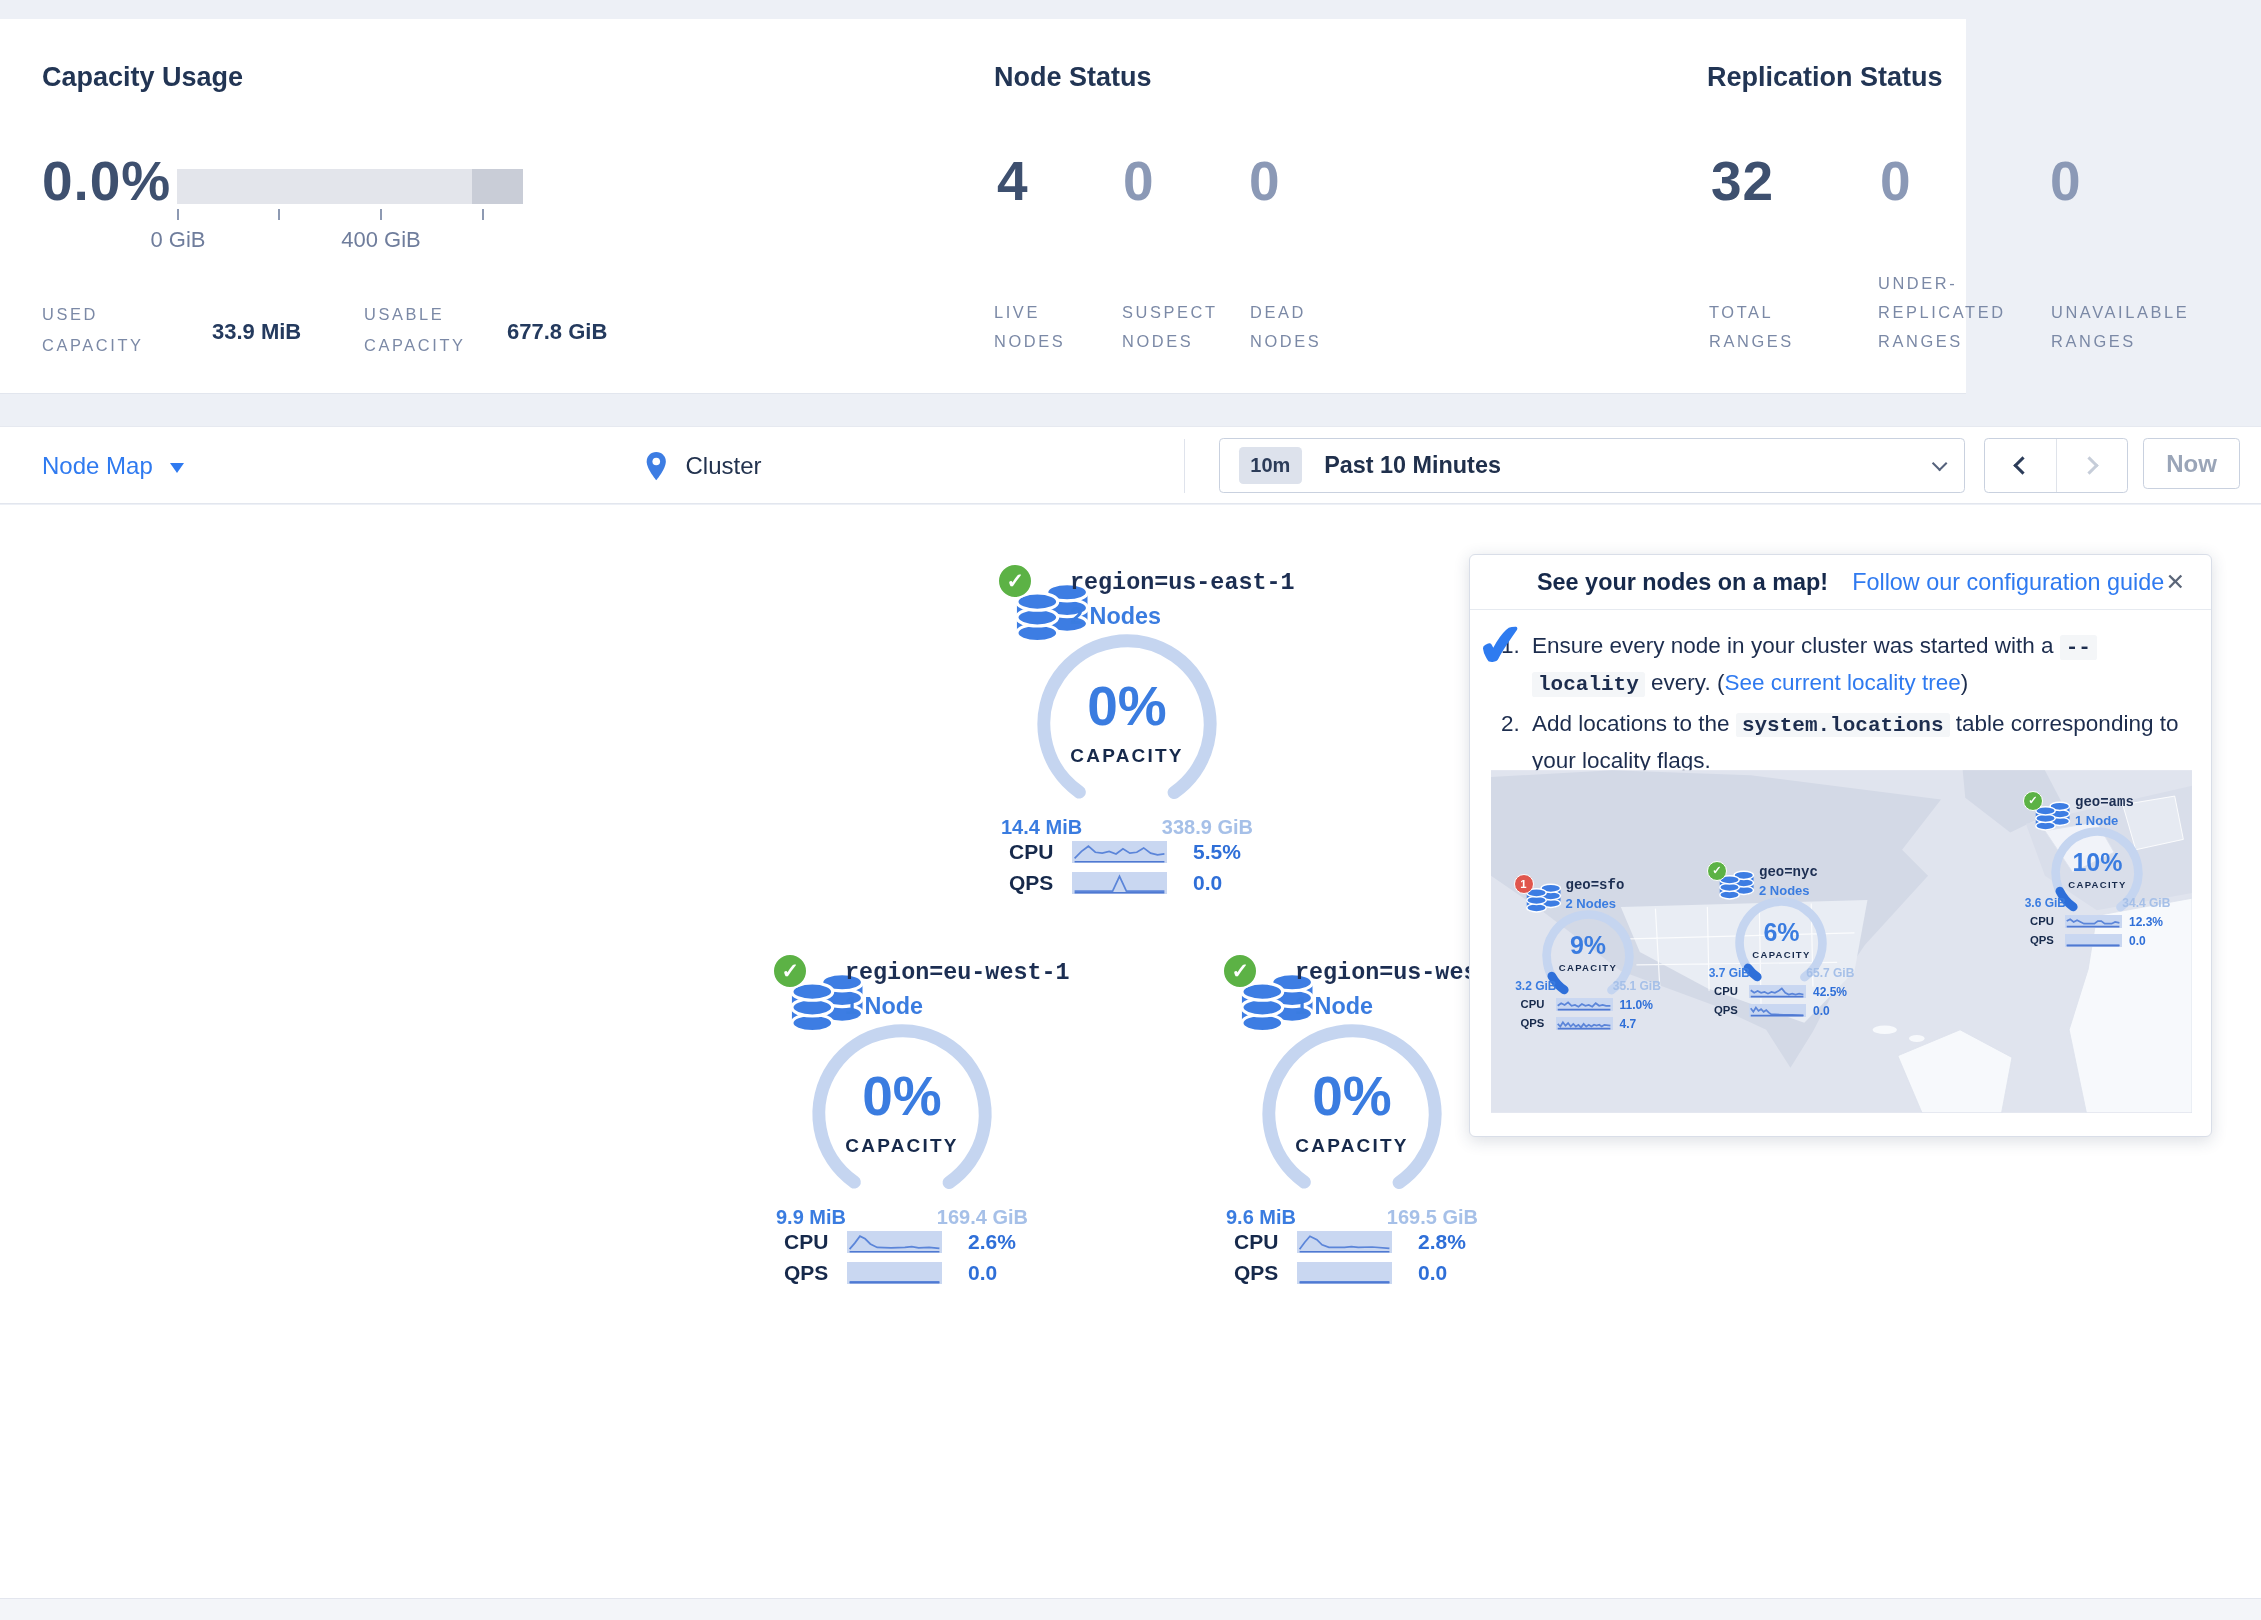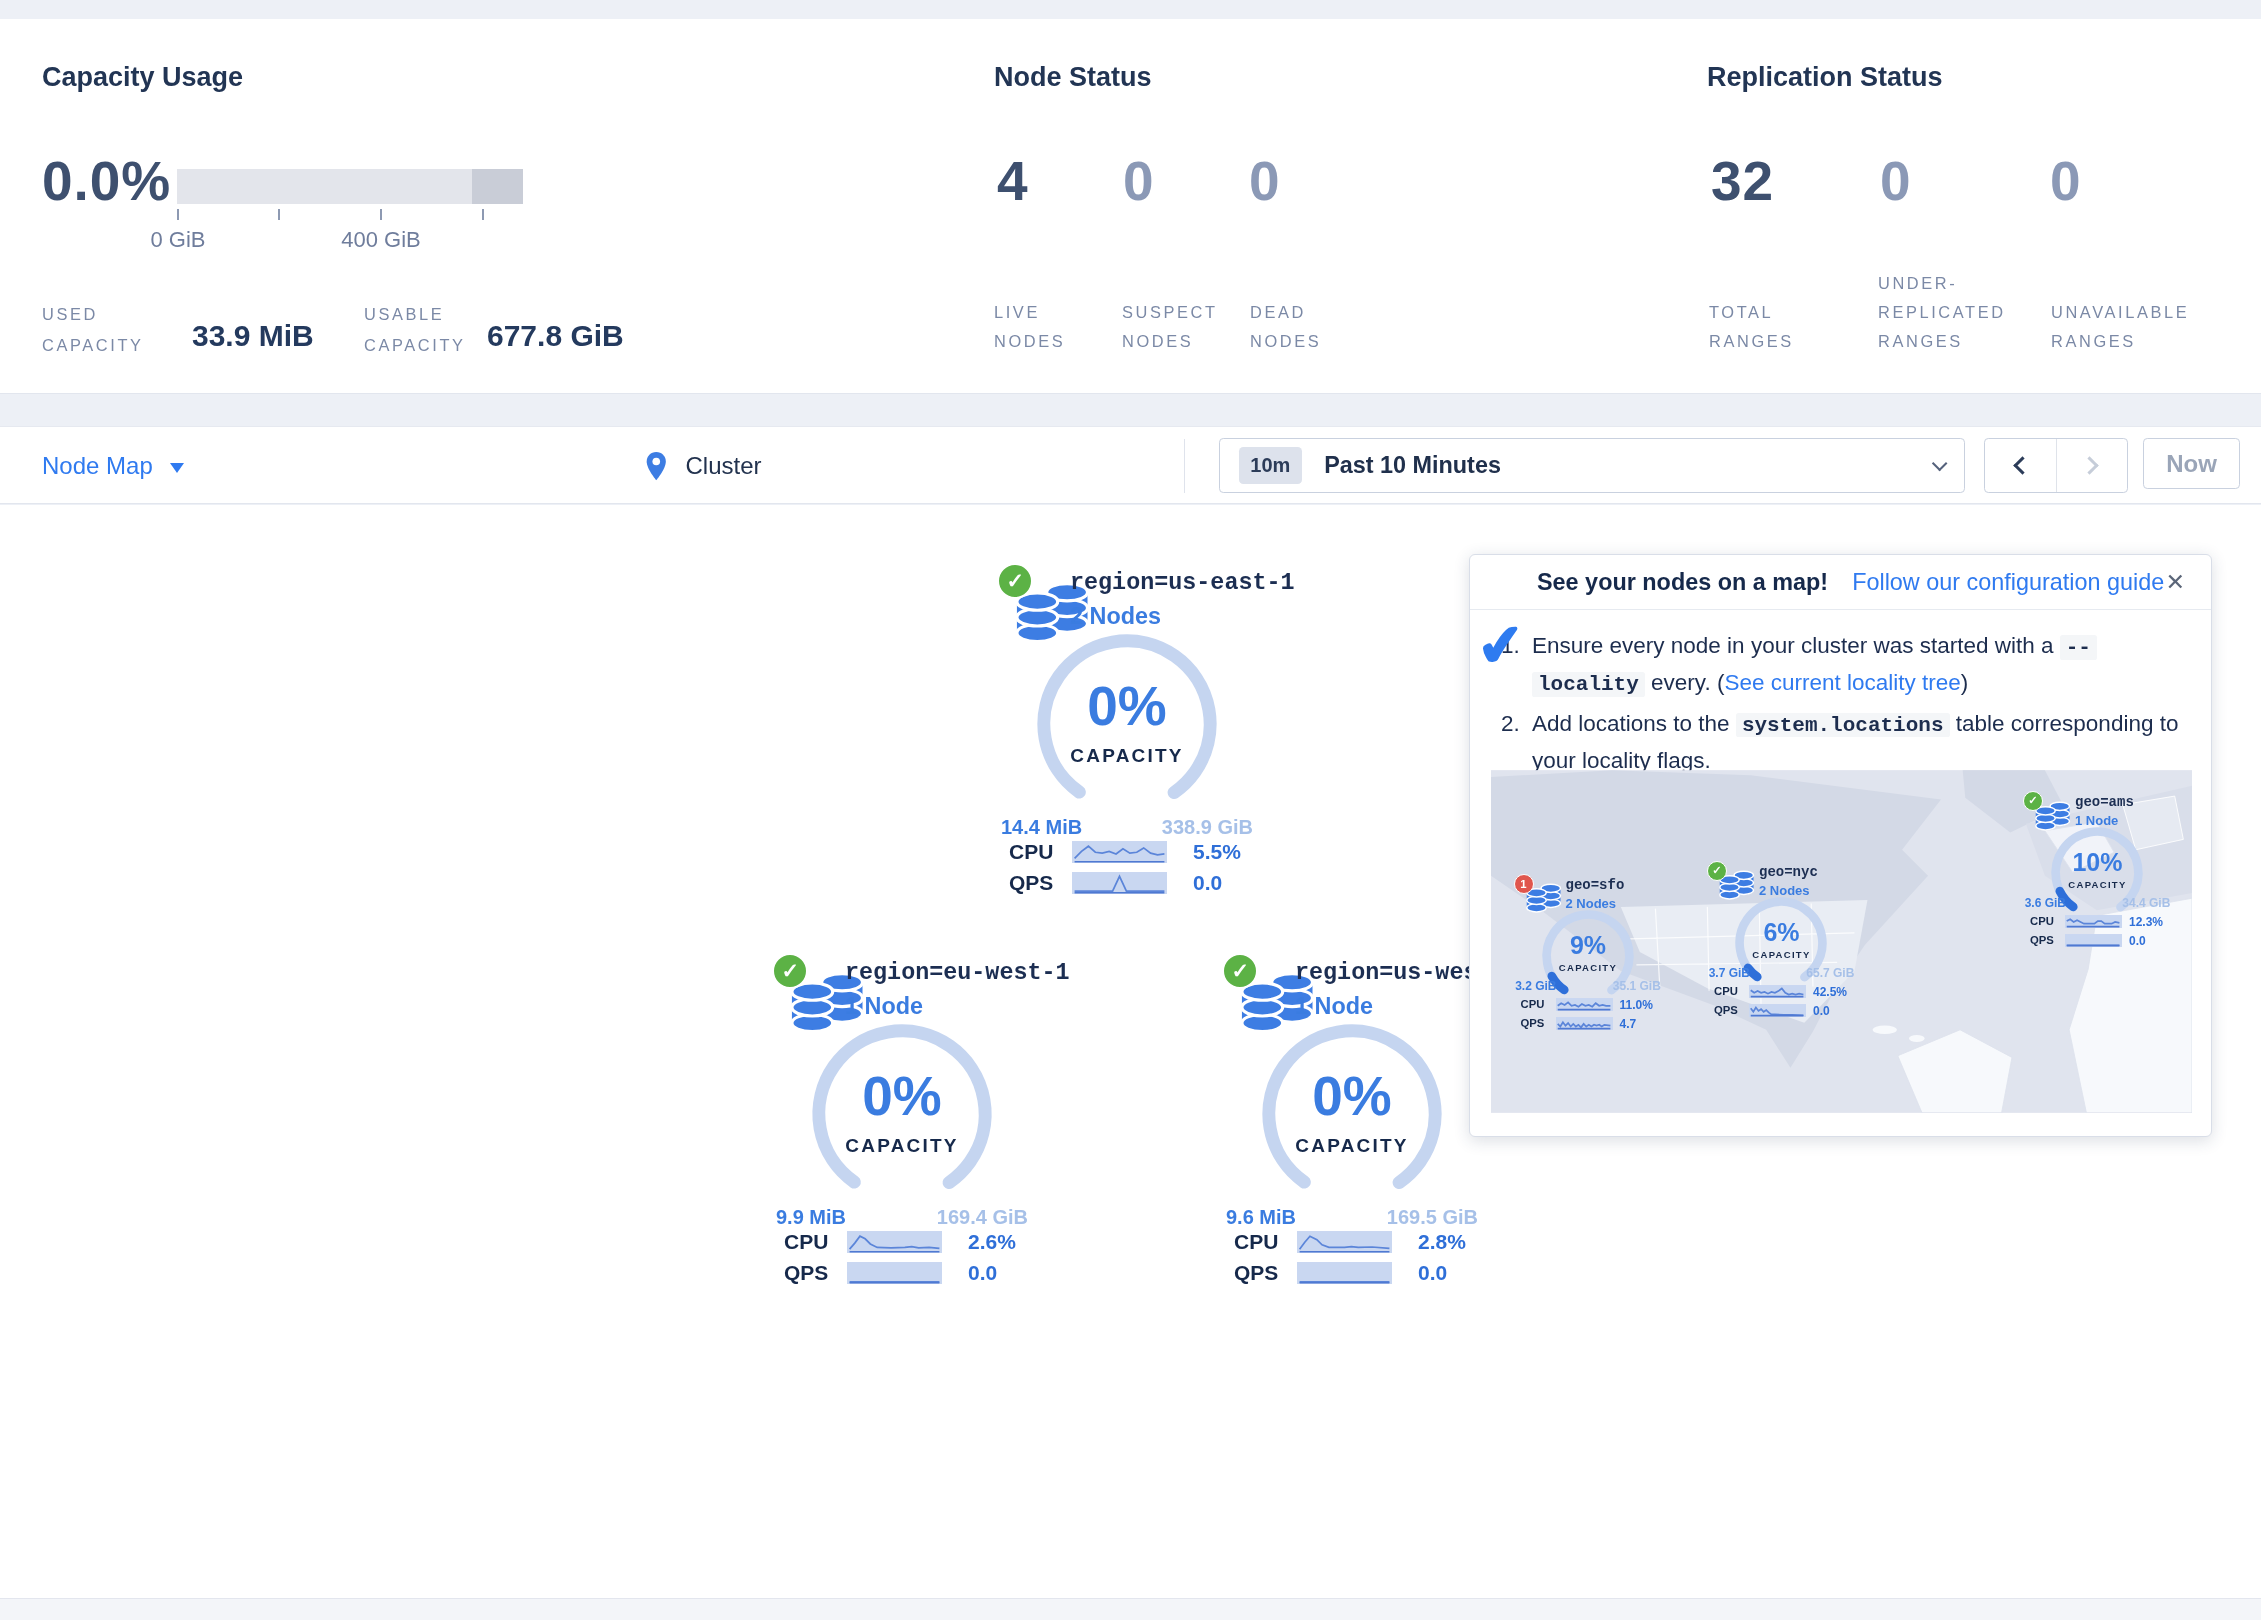--- a/index.html
+++ b/index.html
@@ -1,29 +1,29 @@
 <!DOCTYPE html>
 <html style="font-size:14px"><head>
 <meta charset="utf-8">
 <style>
   * { margin:0; padding:0; box-sizing:border-box; }
   body { margin:0; background:#edf0f6; font-family:"Liberation Sans", sans-serif; }
   .page { position:relative; width:2261px; height:1621px; background:#edf0f6; overflow:hidden; }
   [data-interactable="true"] { cursor:pointer; }
 
   
-  .summary-bar { position:absolute; left:0; top:19px; width:2261px; height:375px;
+  .summary-bar { position:absolute; left:0; top:19px; width:1966px; height:375px;
                  background:#fff; border-bottom:0.9px solid #e2e6ee; }
   .sec-title { position:absolute; top:43px; font-size:27px; font-weight:700; color:#223554; }
   .bignum { position:absolute; top:130px; font-size:55px; font-weight:700; color:#3e506f; letter-spacing:0.9px; }
   .bignum.dim { color:#8b99b6; }
   .statlabel { position:absolute; top:249px; height:88px; display:flex; align-items:flex-end;
                font-size:16.4px; letter-spacing:2.6px; color:#7b89a6; line-height:29px; }
   .kv-label { position:absolute; font-size:16.4px; letter-spacing:2.6px; color:#7b89a6; line-height:31px; }
-  .kv-value { position:absolute; font-size:30px; font-weight:700; color:#243a5e; }
+  .kv-value { position:absolute; font-size:22px; font-weight:700; color:#243a5e;margin-left:20px; }
 
   .cap-bar { position:absolute; left:177px; top:150px; width:346px; height:35px; background:#e3e5eb; }
   .cap-bar .dark { position:absolute; right:0; top:0; width:51px; height:35px; background:#c9cdd7; }
   .tick { position:absolute; top:190px; width:1.7px; height:11.3px; background:#8d99b2; }
   .ticklabel { position:absolute; top:208px; width:104px; text-align:center; font-size:22px; color:#6f7d9c; }
 
   
   .toolbar { position:absolute; left:0; top:426px; width:2261px; height:78px; background:#fff;
              border-top:0.9px solid #e6e9f0; border-bottom:0.9px solid #e2e6ee; }
   .nodemap { position:absolute; left:42px; top:0; height:78px; display:flex; align-items:center; gap:17.3px;

